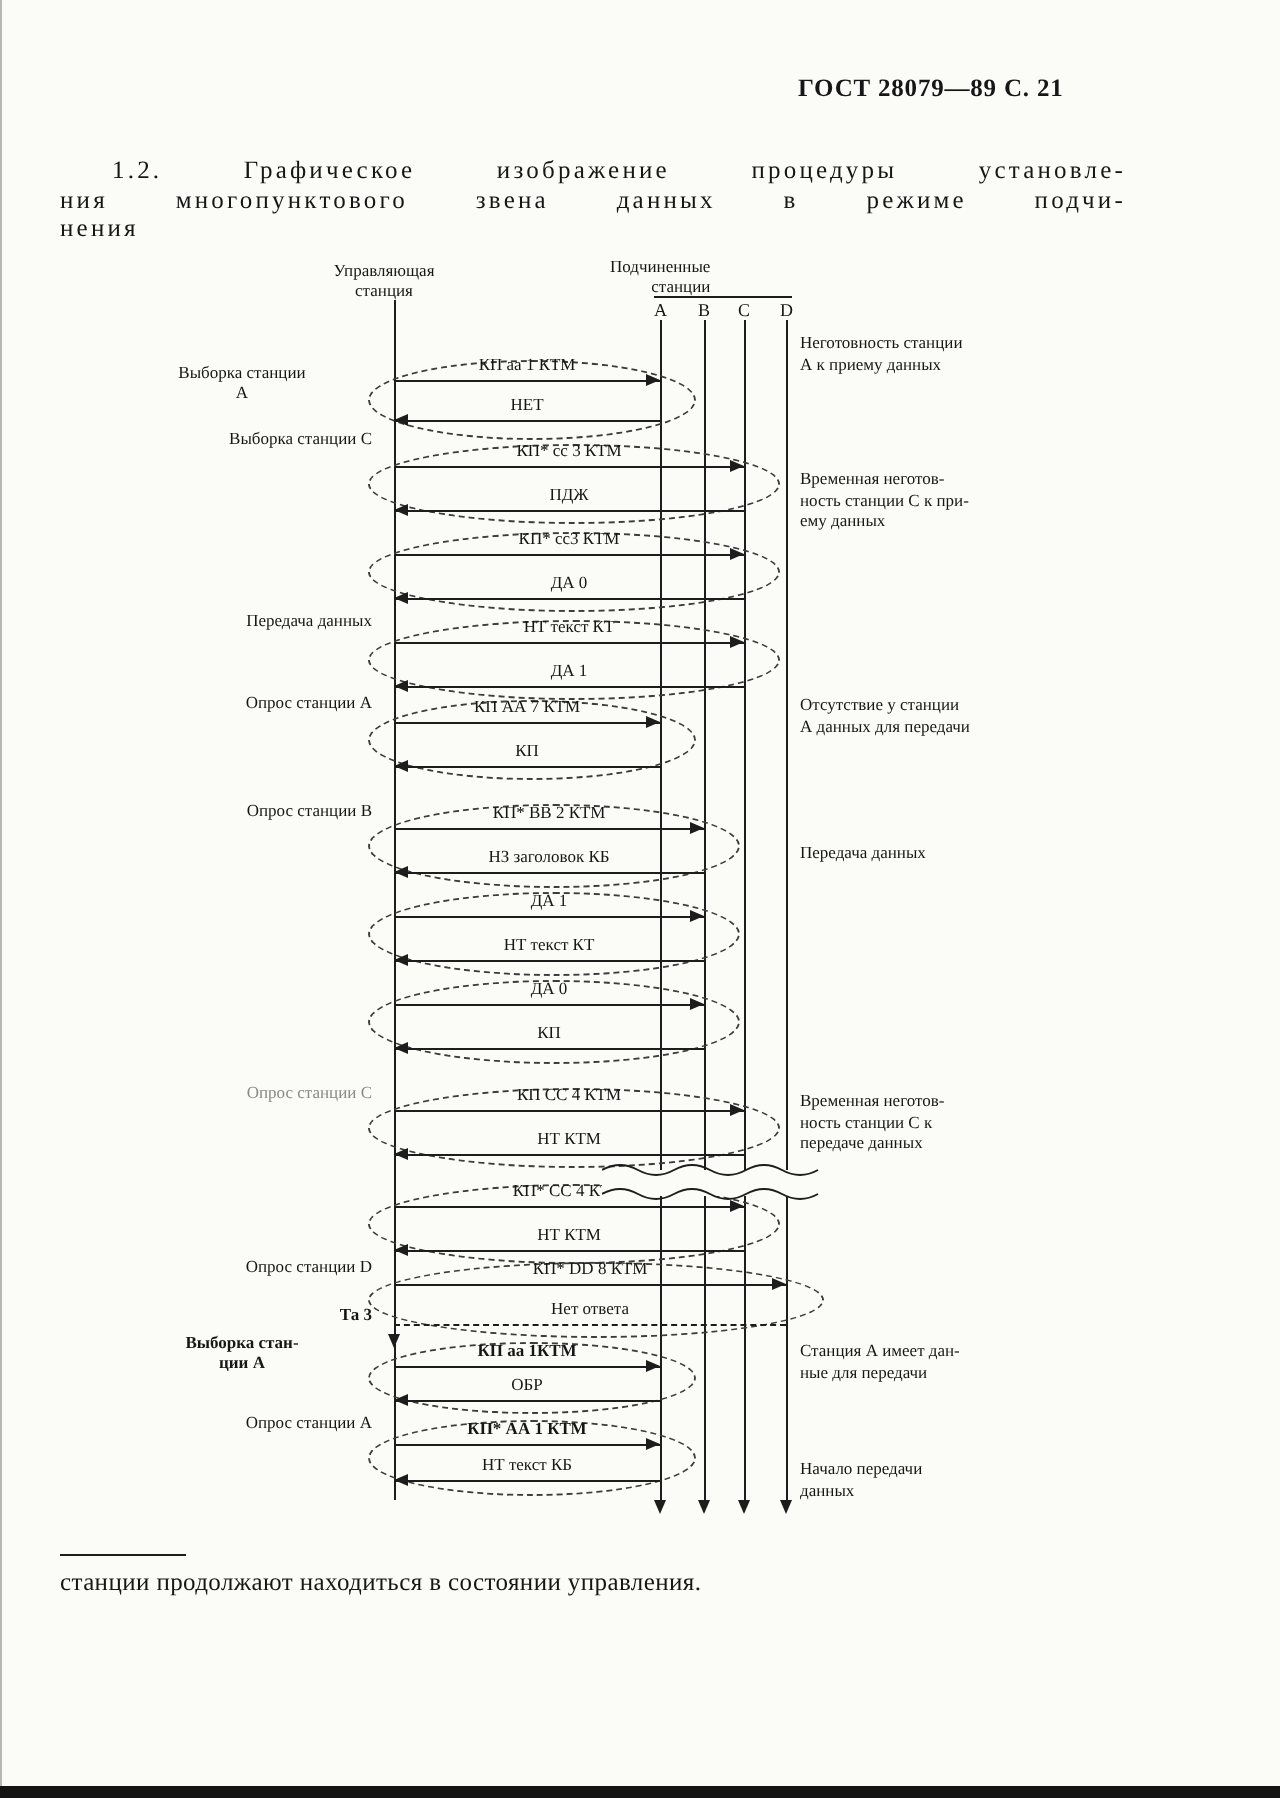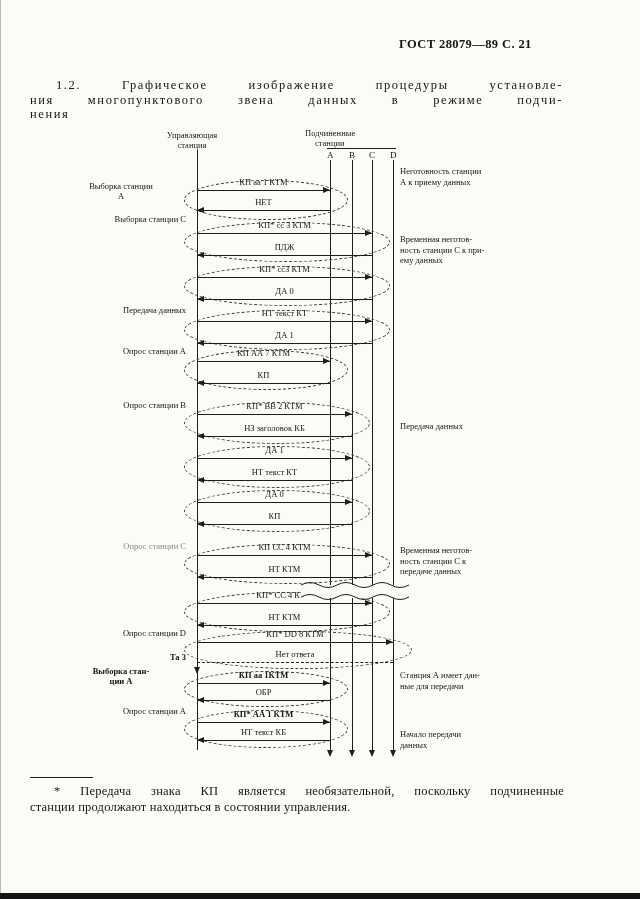--- a/index.html
+++ b/index.html
@@ -25,21 +25,21 @@
   .faded { color:#8a8a85; }
   .ellipse { position:absolute; border:1px dashed #3c3c3c; border-radius:50%; }
   .arr-right { position:absolute; width:0; height:0;
     border-top:3px solid transparent; border-bottom:3px solid transparent; border-left:7px solid #1d1d1d; }
   .arr-left { position:absolute; width:0; height:0;
     border-top:3px solid transparent; border-bottom:3px solid transparent; border-right:7px solid #1d1d1d; }
   .arr-down { position:absolute; width:0; height:0;
     border-left:3px solid transparent; border-right:3px solid transparent; border-top:7px solid #1d1d1d; }
   .station-letter { position:absolute; font-size:9px; background:#fbfbf7; padding:0 1px; }
   .ctrl-label { position:absolute; left:156px; top:130px; width:72px; text-align:center; line-height:10px; }
-  .sub-label { position:absolute; left:305px; top:128px; line-height:10px; }
+  .sub-label { position:absolute; left:305px; top:128px; line-height:10px;text-align:right; }
   .sub-label div:nth-child(2) { padding-left:10px; }
   .left-label { position:absolute; left:56px; width:130px; text-align:right; line-height:10px; }
   .annotation { position:absolute; left:400px; width:140px; line-height:10.5px; }
   .squiggle { position:absolute; left:301px; top:580px; z-index:6; }
 
   .fn-rule { position:absolute; top:777px; left:30px; width:63px; height:1px; background:#1d1d1d; }
   .footnote { position:absolute; top:784px; left:30px; width:534px; font-size:12.5px; line-height:15.5px; letter-spacing:.2px; }
   .footnote .l1 { text-indent:24px; }
   .scan-bottom { position:absolute; left:0; bottom:0; width:640px; height:6px; background:#141414; }
   .scan-left { position:absolute; left:0; top:0; width:1px; height:899px; background:#b9b9b2; }
@@ -210,39 +210,42 @@
       </div>
       <div class="annotation" style="top: 166px;">
         <div>Неготовность станции</div>
         <div>А к приему данных</div>
       </div>
       <div class="annotation" style="top: 234px;">
         <div>Временная неготов-</div>
         <div>ность станции С к при-</div>
         <div>ему данных</div>
       </div>
+      <div class="annotation" style="top: 347px;">
+        <div>Отсутствие у станции</div>
+        <div>А данных для передачи</div>
+      </div>
       <div class="annotation" style="top: 421px;">
         <div>Передача данных</div>
       </div>
       <div class="annotation" style="top: 545px;">
         <div>Временная неготов-</div>
         <div>ность станции С к</div>
         <div>передаче данных</div>
       </div>
       <div class="annotation" style="top: 670px;">
         <div>Станция А имеет дан-</div>
         <div>ные для передачи</div>
       </div>
       <div class="annotation" style="top: 729px;">
         <div>Начало передачи</div>
         <div>данных</div>
       </div>
     </div>
 
   <div class="fn-rule"></div>
   <div class="footnote">
-    <div class="l1 jst">* Передача знака КП является необязательной, поскольку подчиненные</div>
     <div>станции продолжают находиться в состоянии управления.</div>
   </div>
 
   <div class="scan-left"></div>
   <div class="scan-bottom"></div>
 </div>
 
 </body></html>

